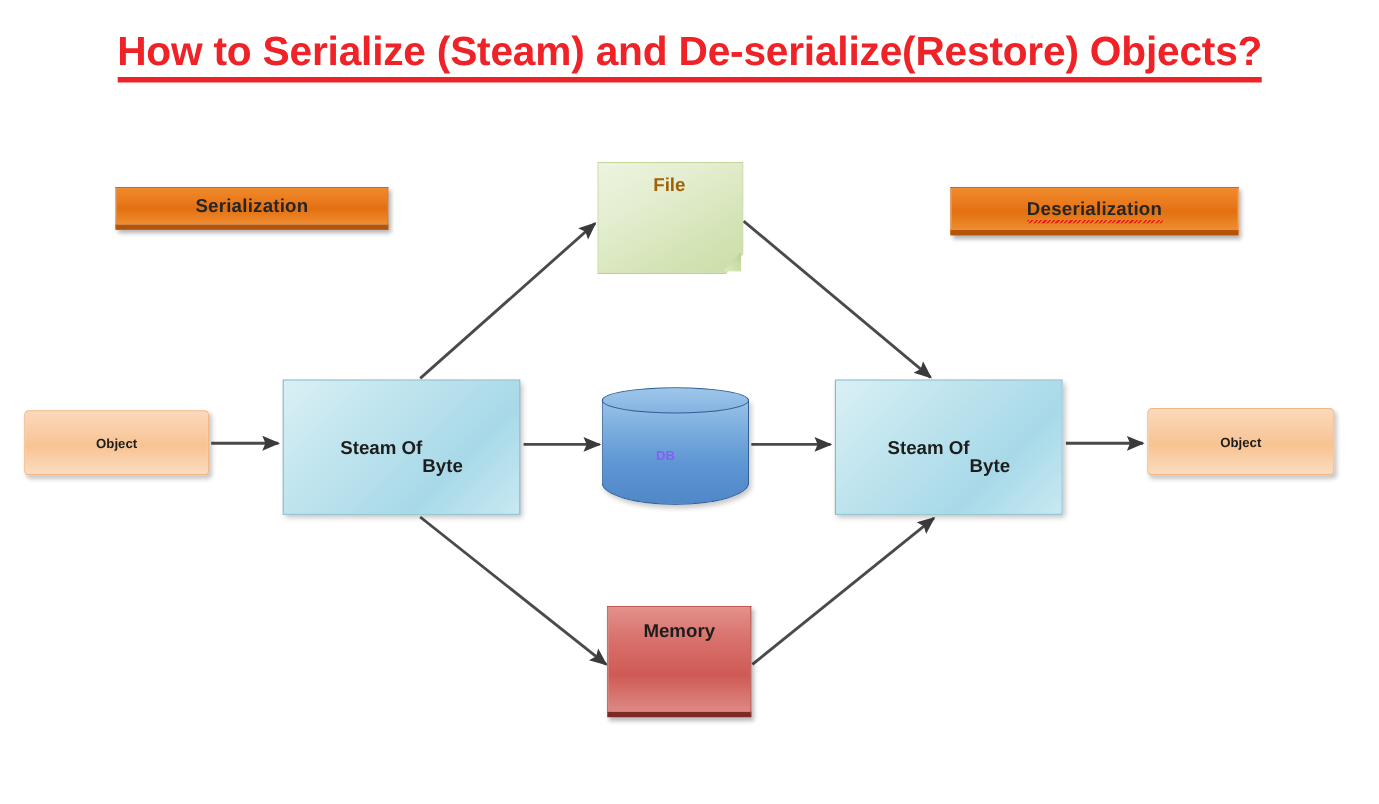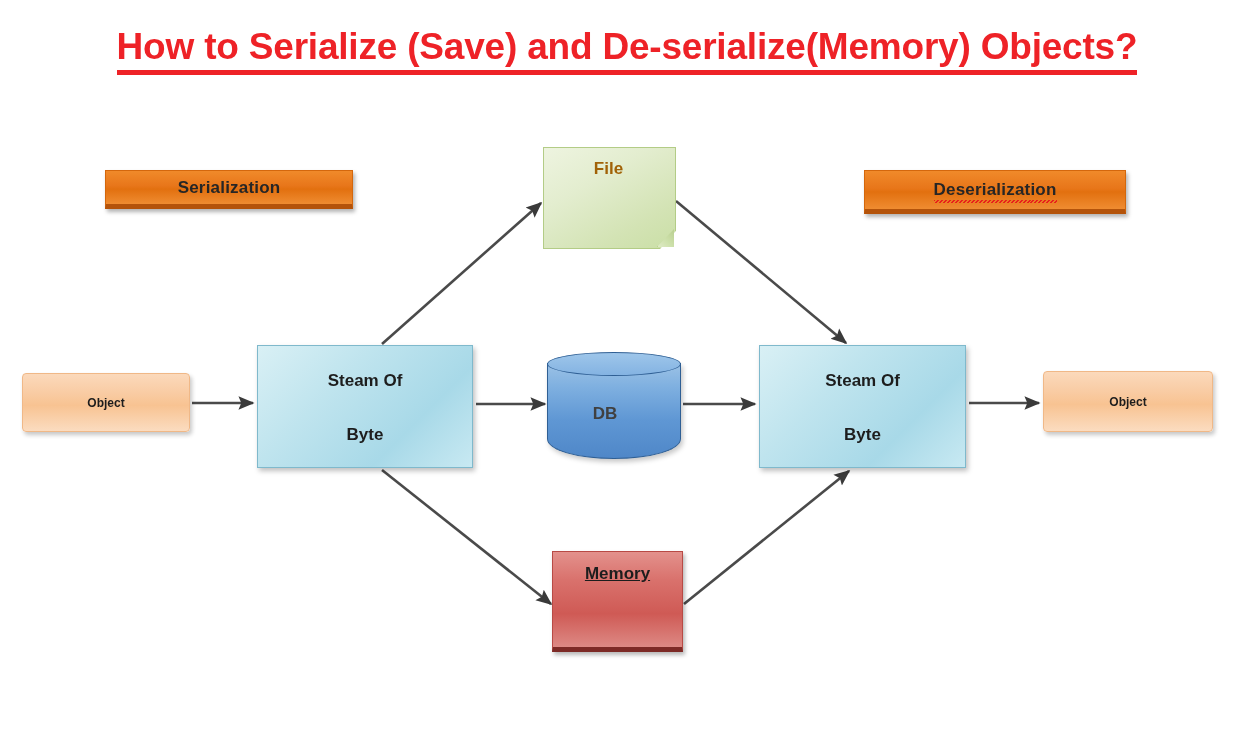--- a/index.html
+++ b/index.html
@@ -92,21 +92,21 @@
     border: 1px solid #f0b887;
     box-shadow: 2px 3px 4px rgba(0,0,0,0.22);
     color: #1d1d1d;
     justify-content: center;
   }
   #object-left  { left: 22px;  top: 373px; width: 168px; height: 59px; }
   #object-right { left: 1043px; top: 371px; width: 170px; height: 61px; }
 
   
   .stream-box {
-    flex-direction: column;
+    flex-direction: row;
     font-size: 17px;
     background: linear-gradient(135deg,
                 #d9f0f5 0%, #bfe4ee 35%, #a8d9e8 70%, #c8e9f2 100%);
     border: 1px solid #7fb9cc;
     box-shadow: 2px 3px 5px rgba(0,0,0,0.25);
     color: #1d1d1d;
   }
   .stream-box .line-1 { margin-top: 2px; }
   .stream-box .line-2 { margin-top: 34px; }
   #stream-left  { left: 257px; top: 345px; width: 216px; height: 123px; }
@@ -139,22 +139,22 @@
   }
   #file-label {
     position: relative;
     z-index: 2;
     margin-top: 12px;
   }
 
   
   #db-node {
     left: 547px; top: 352px; width: 134px; height: 117px;
-    font-size: 17px;
-    color: #404040;
+    font-size: 12px;
+    color: #8b5cf6;
   }
   #db-node .cyl-body {
     position: absolute;
     left: 0; top: 11px; width: 100%; height: 96px;
     background: linear-gradient(to bottom,
                 #9cc2e6 0%, #7fb0e0 25%, #5f97d4 60%, #4f87c8 100%);
     border-left: 1.5px solid #2f5f94;
     border-right: 1.5px solid #2f5f94;
     border-bottom: 1.5px solid #2f5f94;
     border-radius: 0 0 67px 67px / 0 0 20px 20px;
@@ -181,27 +181,27 @@
     left: 552px; top: 551px; width: 131px; height: 101px;
     align-items: flex-start;
     font-size: 17px;
     background: linear-gradient(to bottom,
                 #e3918c 0%, #d9716c 30%, #cf5a55 65%, #dd8984 100%);
     border: 1px solid #b84a45;
     border-bottom: 5px solid #7d2a26;
     box-shadow: 2px 3px 4px rgba(0,0,0,0.28);
     color: #1d1d1d;
   }
-  #memory-label { margin-top: 12px; text-decoration: underline; }
+  #memory-label { margin-top: 12px; }
 </style>
 </head>
 <body>
 
 <div id="title-block">
-  <span id="page-title">How to Serialize (Save) and De-serialize(Memory) Objects?</span>
+  <span id="page-title">How to Serialize (Steam) and De-serialize(Restore) Objects?</span>
 </div>
 
 <svg id="arrow-layer" width="1254" height="731" viewBox="0 0 1254 731">
   <defs>
     <marker id="arrowhead" markerWidth="7" markerHeight="7" refX="5.6" refY="3" orient="auto" markerUnits="strokeWidth">
       <path d="M0,0.4 L6.2,3 L0,5.6 L1.1,3 Z" fill="#3a3a3a"></path>
     </marker>
   </defs>
   <g stroke="#4a4a4a" stroke-width="2.6" fill="none" marker-end="url(#arrowhead)">
 

